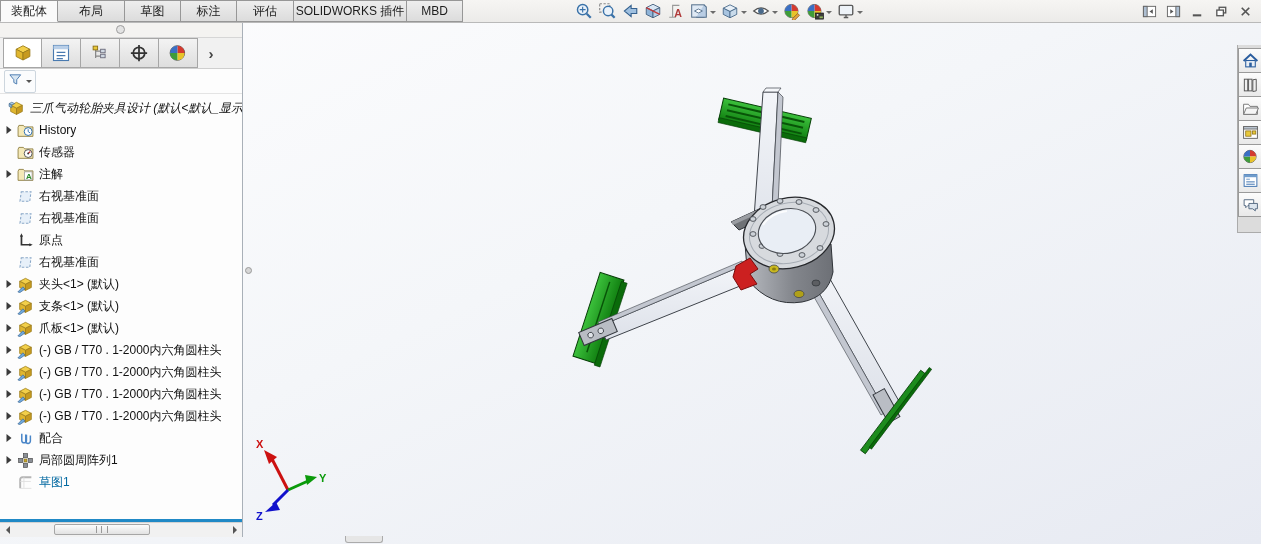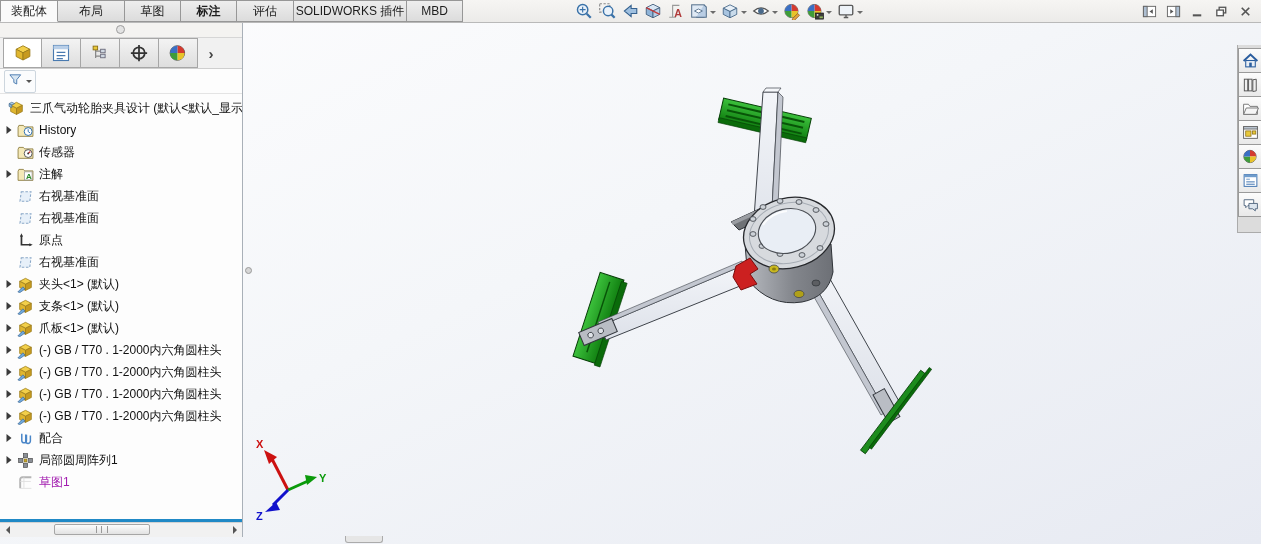--- a/index.html
+++ b/index.html
@@ -44,22 +44,22 @@
   .fm-filter{height:24px;border-bottom:1px solid #e4e4e4;display:flex;align-items:center;
     padding-left:4px;}
   .filter-btn{display:flex;align-items:center;border:1px solid #cdd6de;border-radius:2px;
     padding:1px 3px;background:#fbfcfd;}
   .fcaret{width:0;height:0;border:3.5px solid transparent;border-top-color:#555;margin:4px 0 0 3px;}
   .fm-tree{flex:1;overflow:hidden;padding-top:3px;font-size:12px;color:#111;}
   .row{height:22px;display:flex;align-items:center;white-space:nowrap;overflow:hidden;}
   .row .arrow{width:12px;margin-left:5px;flex:none;display:flex;align-items:center;}
   .row .ricon{width:17px;height:17px;flex:none;margin-right:5px;display:flex;align-items:center;}
   .row .lbl{overflow:hidden;}
-  .row.root{padding-left:8px;}
-  .row.grayed{color:#a21caf;}
+  .row.root{padding-left:8px;font-style:italic;}
+  .row.grayed{color:#0369a1;}
   .fm-blue{height:3px;background:#2089c6;}
   .fm-hscroll{height:14px;background:#f1f1f1;border-top:1px solid #d2d2d2;position:relative;}
   .sb-arrow{position:absolute;top:0;width:14px;height:13px;display:flex;align-items:center;justify-content:center;}
   .sb-arrow.left{left:0;} .sb-arrow.right{right:0;}
   .tri-l{width:0;height:0;border:4px solid transparent;border-right-color:#555;margin-right:3px;}
   .tri-r{width:0;height:0;border:4px solid transparent;border-left-color:#555;margin-left:3px;}
   .sb-thumb{position:absolute;left:54px;top:1px;width:96px;height:11px;box-sizing:border-box;
     background:linear-gradient(#fcfcfc,#e2e2e2);border:1px solid #a6a6a6;border-radius:2px;
     display:flex;align-items:center;justify-content:center;}
   .grip{width:10px;height:7px;border-left:1px solid #999;border-right:1px solid #999;
@@ -189,21 +189,21 @@
   </svg>
   <div class="splitter-dot"></div>
   <div class="bottom-handle"></div>
 </div>
 
 <div class="titlebar">
   <div class="tabs">
       <div class="tab active" style="width: 58px;">装配体</div>
       <div class="tab" style="width: 67px;">布局</div>
       <div class="tab" style="width: 56px;">草图</div>
-      <div class="tab" style="width: 56px; font-weight: bold;">标注</div>
+      <div class="tab" style="width: 56px;">标注</div>
       <div class="tab" style="width: 57px;">评估</div>
       <div class="tab" style="width: 113px;">SOLIDWORKS 插件</div>
       <div class="tab" style="width: 56px; text-align: center;">MBD</div>
     </div>
   <div class="huv">
       <span class="hbtn">
         <svg viewBox="0 0 16 16" width="18" height="18">
           <circle cx="6.8" cy="6.8" r="4.6" fill="#eaf2fa" stroke="#3a72a8" stroke-width="1.3"></circle>
           <path d="M10.4 10.4 L14 14" stroke="#3a72a8" stroke-width="2"></path>
           <path d="M6.8 4.2 v5.2 M4.2 6.8 h5.2" stroke="#3a72a8" stroke-width="1"></path>

